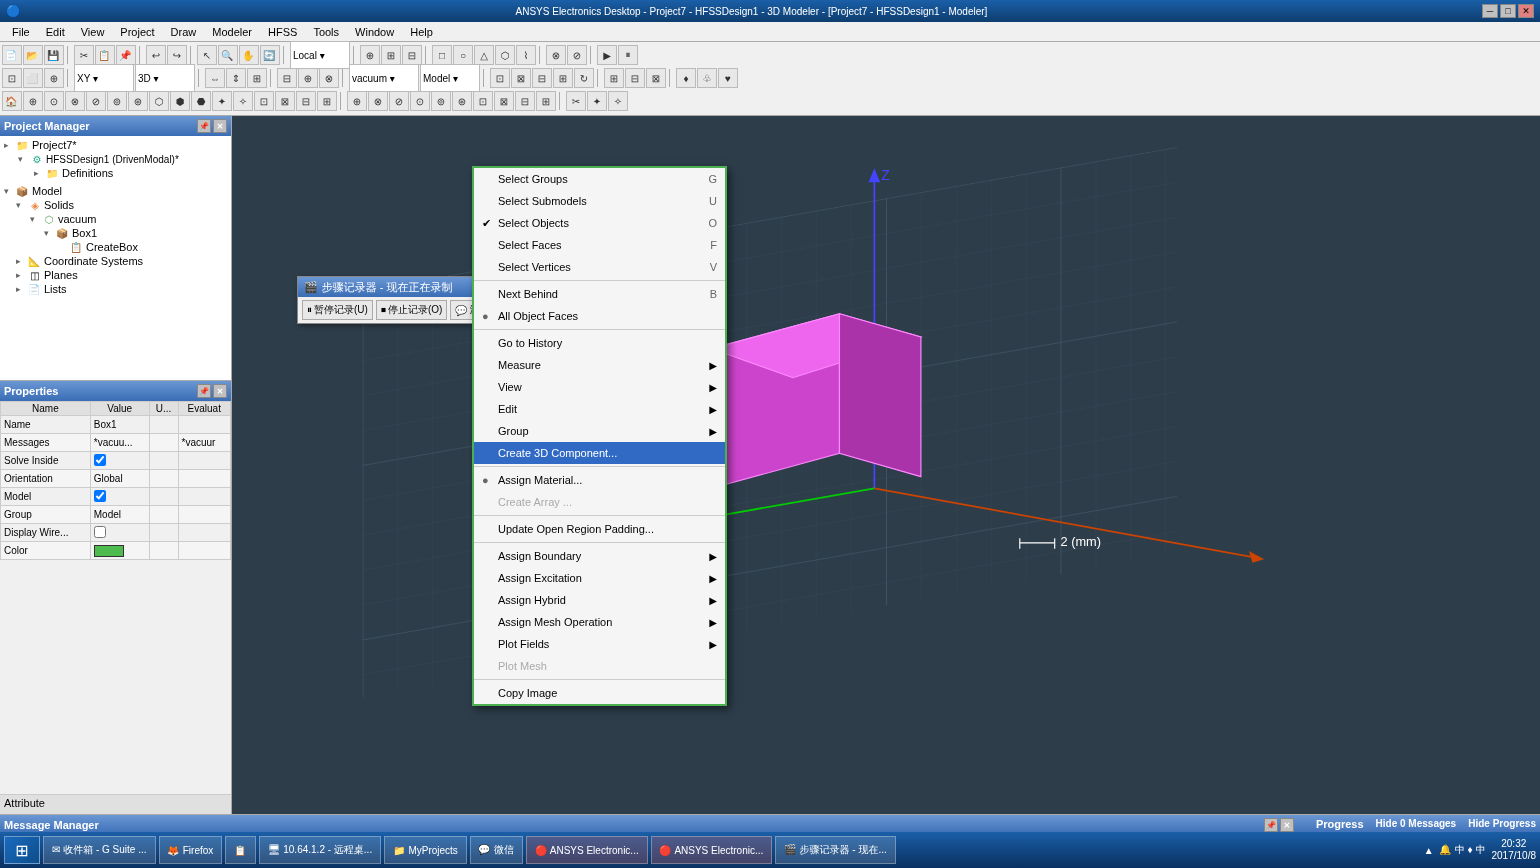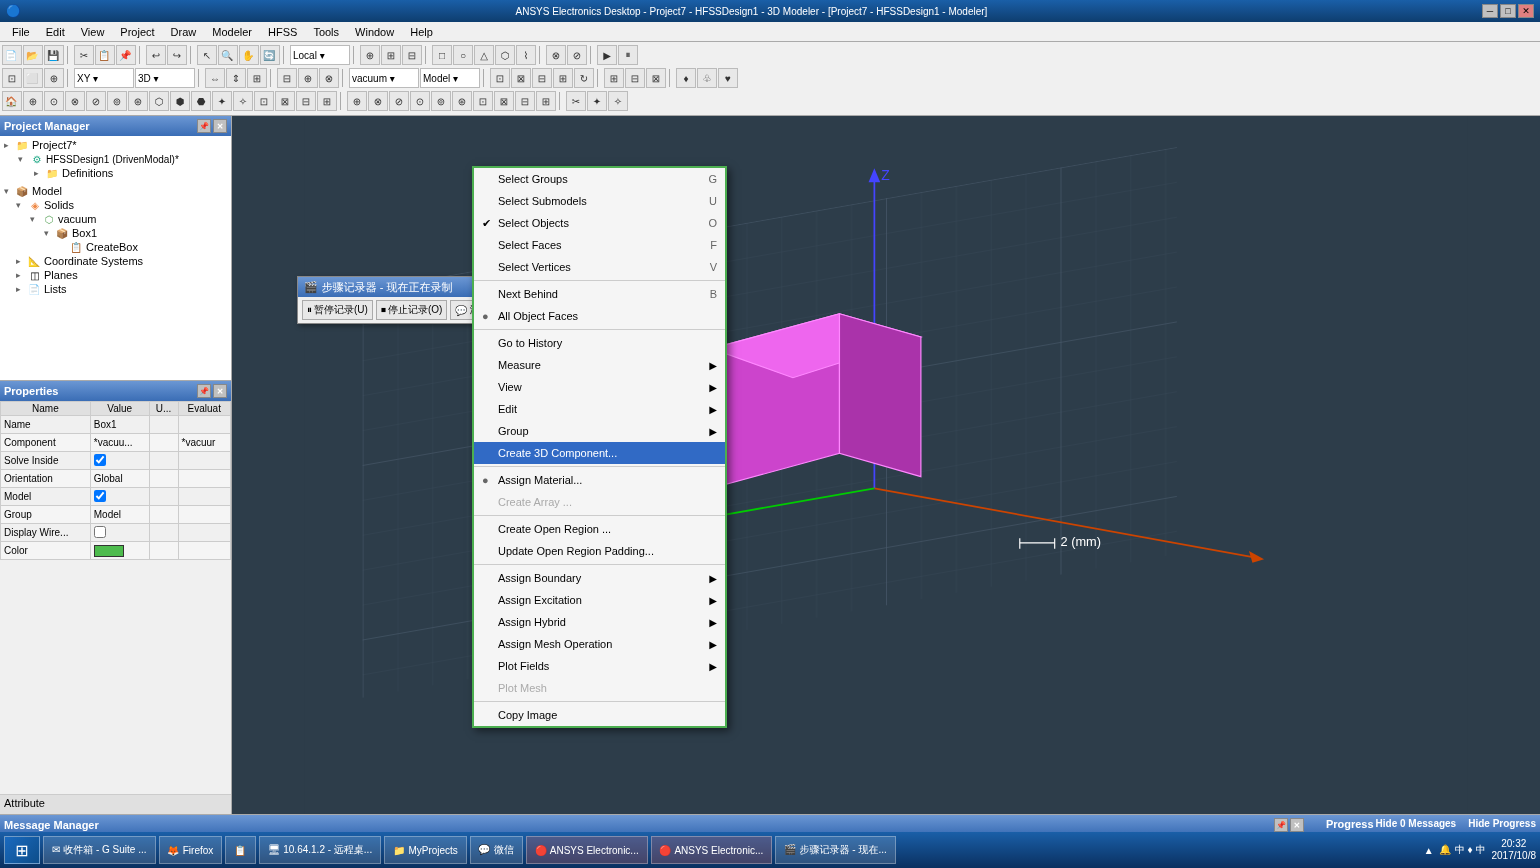--- a/index.html
+++ b/index.html
@@ -64,21 +64,21 @@
     .tb-btn {
       width: 20px; height: 20px;
       background: #e8e8e8;
       border: 1px solid #bbb;
       display: flex; align-items: center; justify-content: center;
       font-size: 10px; cursor: pointer;
       color: #333;
     }
     .tb-separator { width: 4px; height: 18px; border-left: 1px solid #aaa; margin: 0 2px; }
     .tb-dropdown {
-      height: 20px;
+      height: 28px;
       background: white;
       border: 1px solid #bbb;
       font-size: 10px;
       padding: 0 2px;
       display: flex; align-items: center; cursor: pointer;
       min-width: 60px;
     }
 
     
     #main-layout {
@@ -459,21 +459,21 @@
             </tr>
           </thead>
           <tbody>
             <tr class="attr-row">
               <td>Name</td>
               <td>Box1</td>
               <td></td>
               <td></td>
             </tr>
             <tr class="attr-row">
-              <td>Component</td>
+              <td>Messages</td>
               <td>*vacuu...</td>
               <td></td>
               <td>*vacuur</td>
             </tr>
             <tr class="attr-row">
               <td>Solve Inside</td>
               <td><input type="checkbox" checked="" style="width: 12px; height: 12px;"></td>
               <td></td>
               <td></td>
             </tr>
@@ -683,25 +683,20 @@
       </div>
 
       <div class="cm-item disabled">
         <span class="cm-checkmark"></span>
         <span class="cm-label">Create Array ...</span>
         <span class="cm-shortcut"></span>
       </div>
 
       <div class="cm-separator"></div>
 
-      <div class="cm-item">
-        <span class="cm-checkmark"></span>
-        <span class="cm-label">Create Open Region ...</span>
-        <span class="cm-shortcut"></span>
-      </div>
 
       <div class="cm-item">
         <span class="cm-checkmark"></span>
         <span class="cm-label">Update Open Region Padding...</span>
         <span class="cm-shortcut"></span>
       </div>
 
       <div class="cm-separator"></div>
 
       <div class="cm-item">
@@ -753,21 +748,21 @@
 
 </div>
 
 <div id="message-area" style="height:60px;background:#f0f0f0;border-top:1px solid #aaa;display:flex;flex-direction:column;">
   <div class="panel-header" style="display:flex;align-items:center;">
     <span>Message Manager</span>
     <div class="panel-header-controls" style="margin-left:auto;display:flex;gap:2px;">
       <div class="panel-ctrl-btn">📌</div>
       <div class="panel-ctrl-btn">✕</div>
       <span style="margin-left:20px;color:white;font-size:11px;">Progress</span>
-      <div style="font-size:10px;color:white;cursor:pointer;">Hide 0 Messages</div>
+      <div style="margin-left:10px;font-size:10px;color:white;cursor:pointer;">Hide 0 Messages</div>
       <div style="margin-left:10px;font-size:10px;color:white;cursor:pointer;">Hide Progress</div>
     </div>
   </div>
   <div style="flex:1;background:white;padding:2px 4px;font-size:11px;"></div>
 </div>
 
 <div id="taskbar" style="position:fixed;bottom:0;left:0;width:1540px;height:36px;background:linear-gradient(to bottom,#1a5fa8,#0a3060);display:flex;align-items:center;padding:0 4px;gap:3px;z-index:200;">
   <div style="height:28px;width:36px;background:linear-gradient(135deg,#1a6abf,#0d4d8a);border:1px solid rgba(255,255,255,0.4);display:flex;align-items:center;justify-content:center;cursor:pointer;font-size:16px;color:white;">⊞</div>
 
   <div class="taskbar-btn">✉ 收件箱 - G Suite ...</div>

